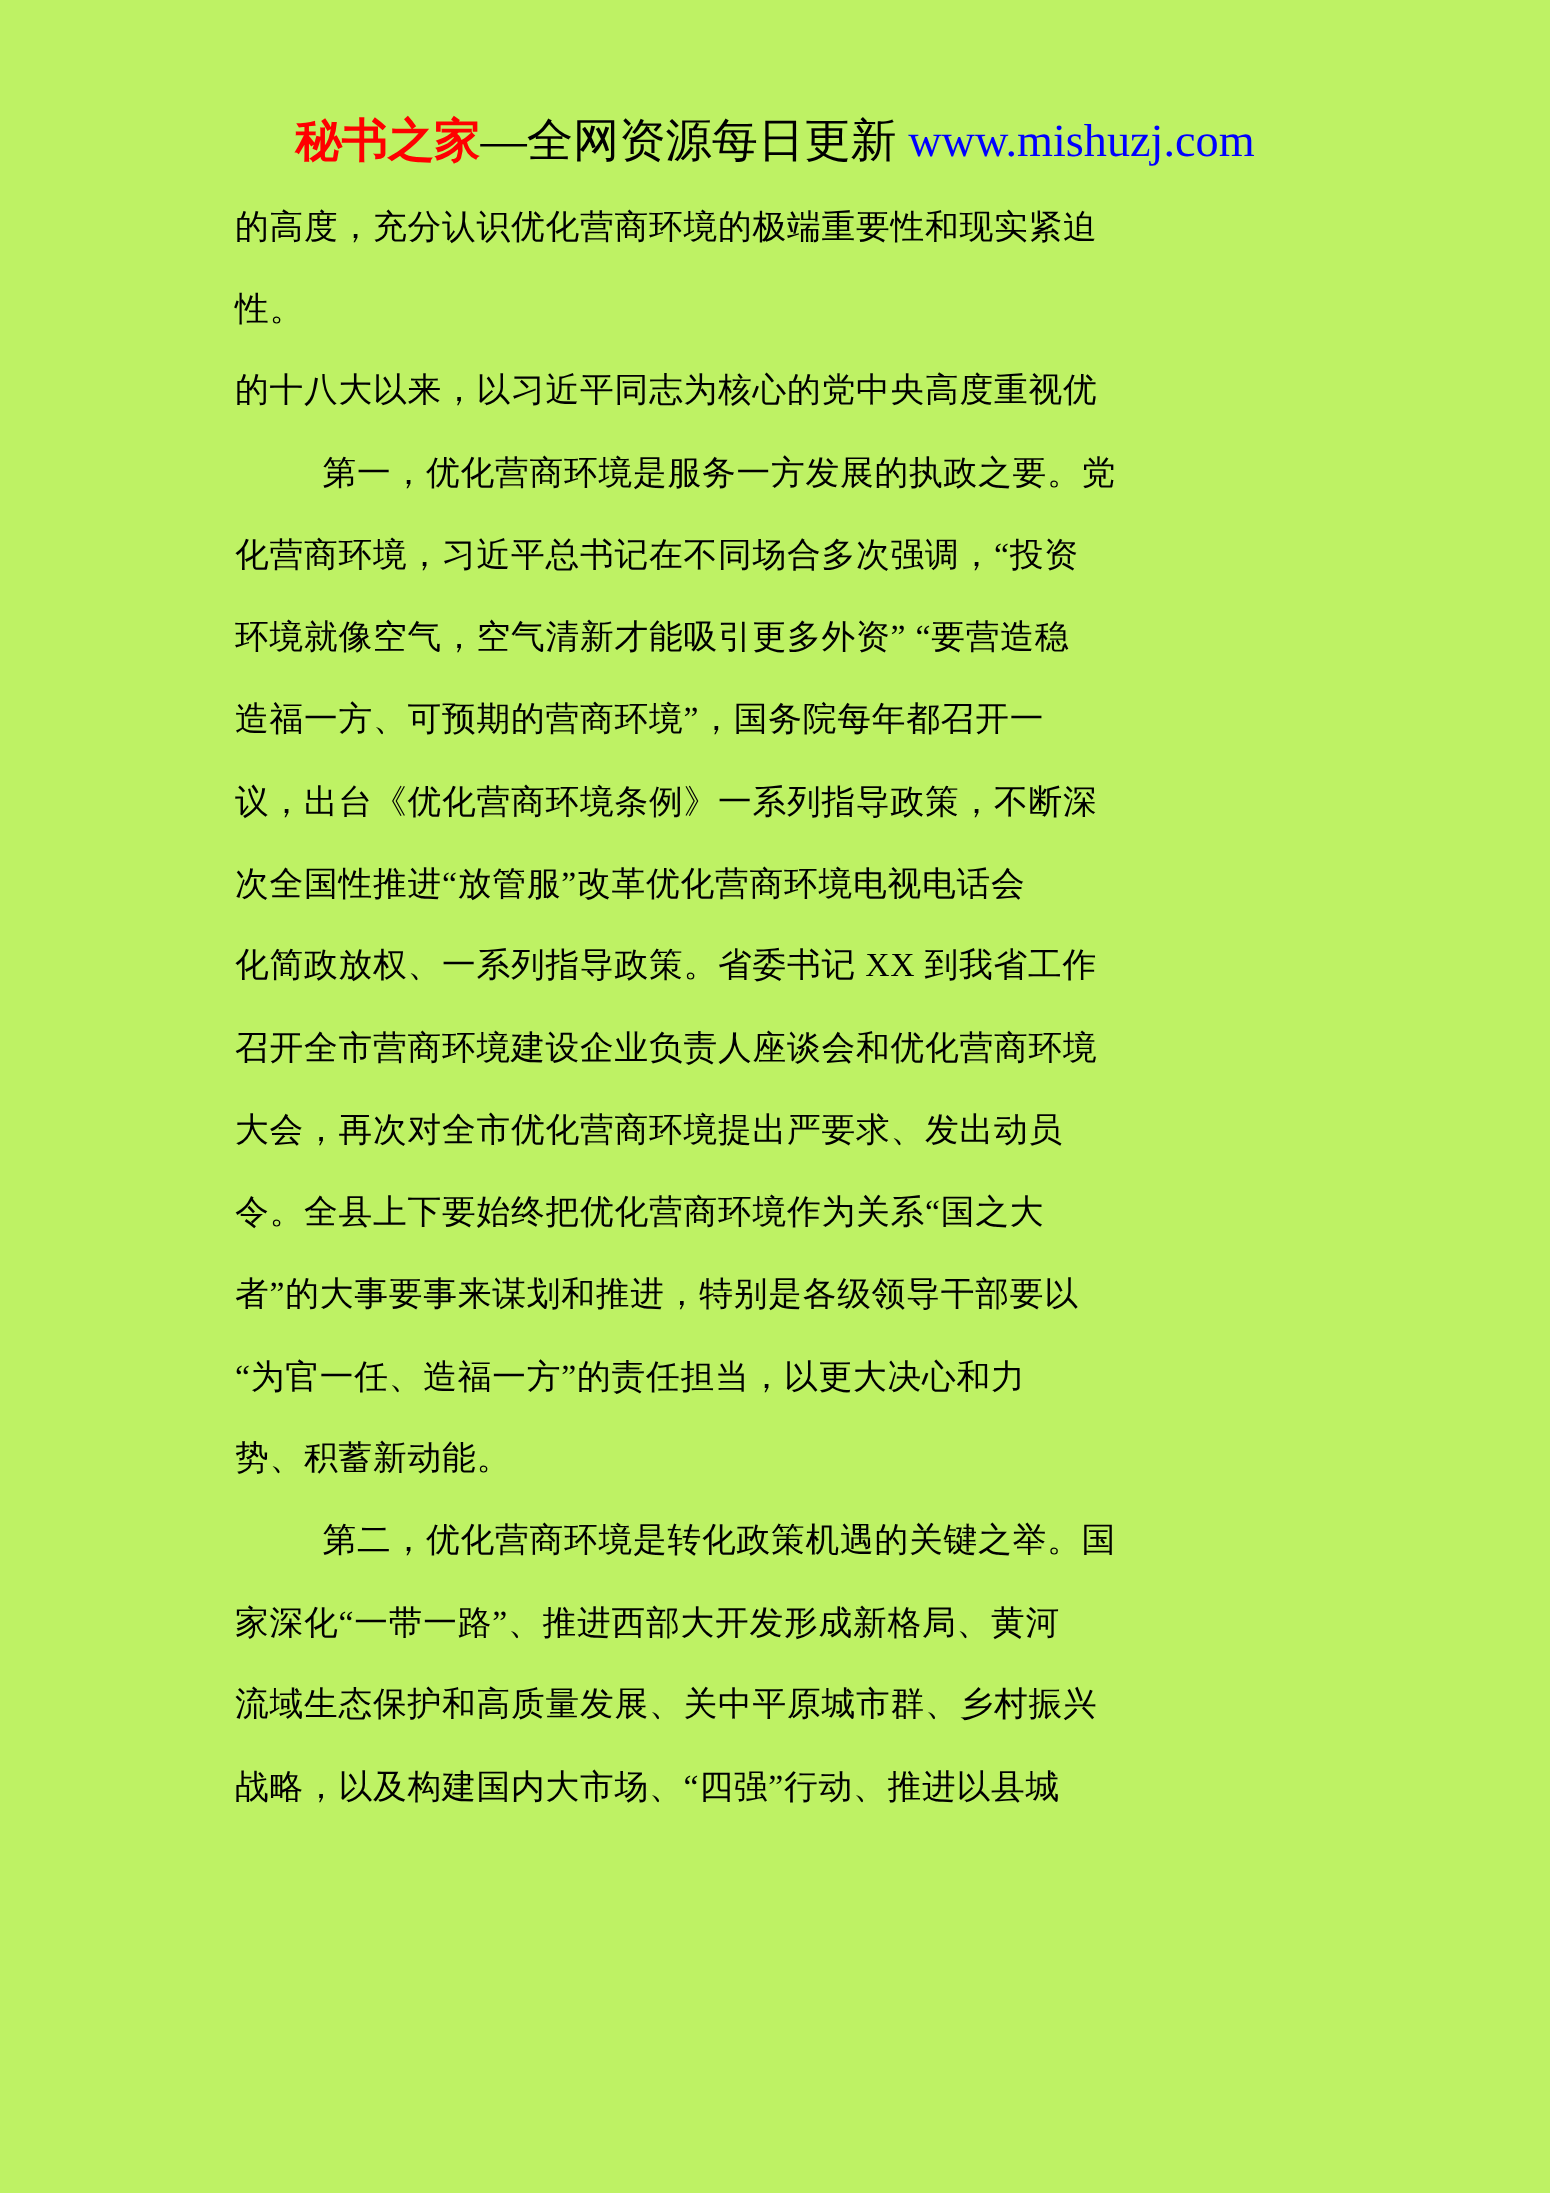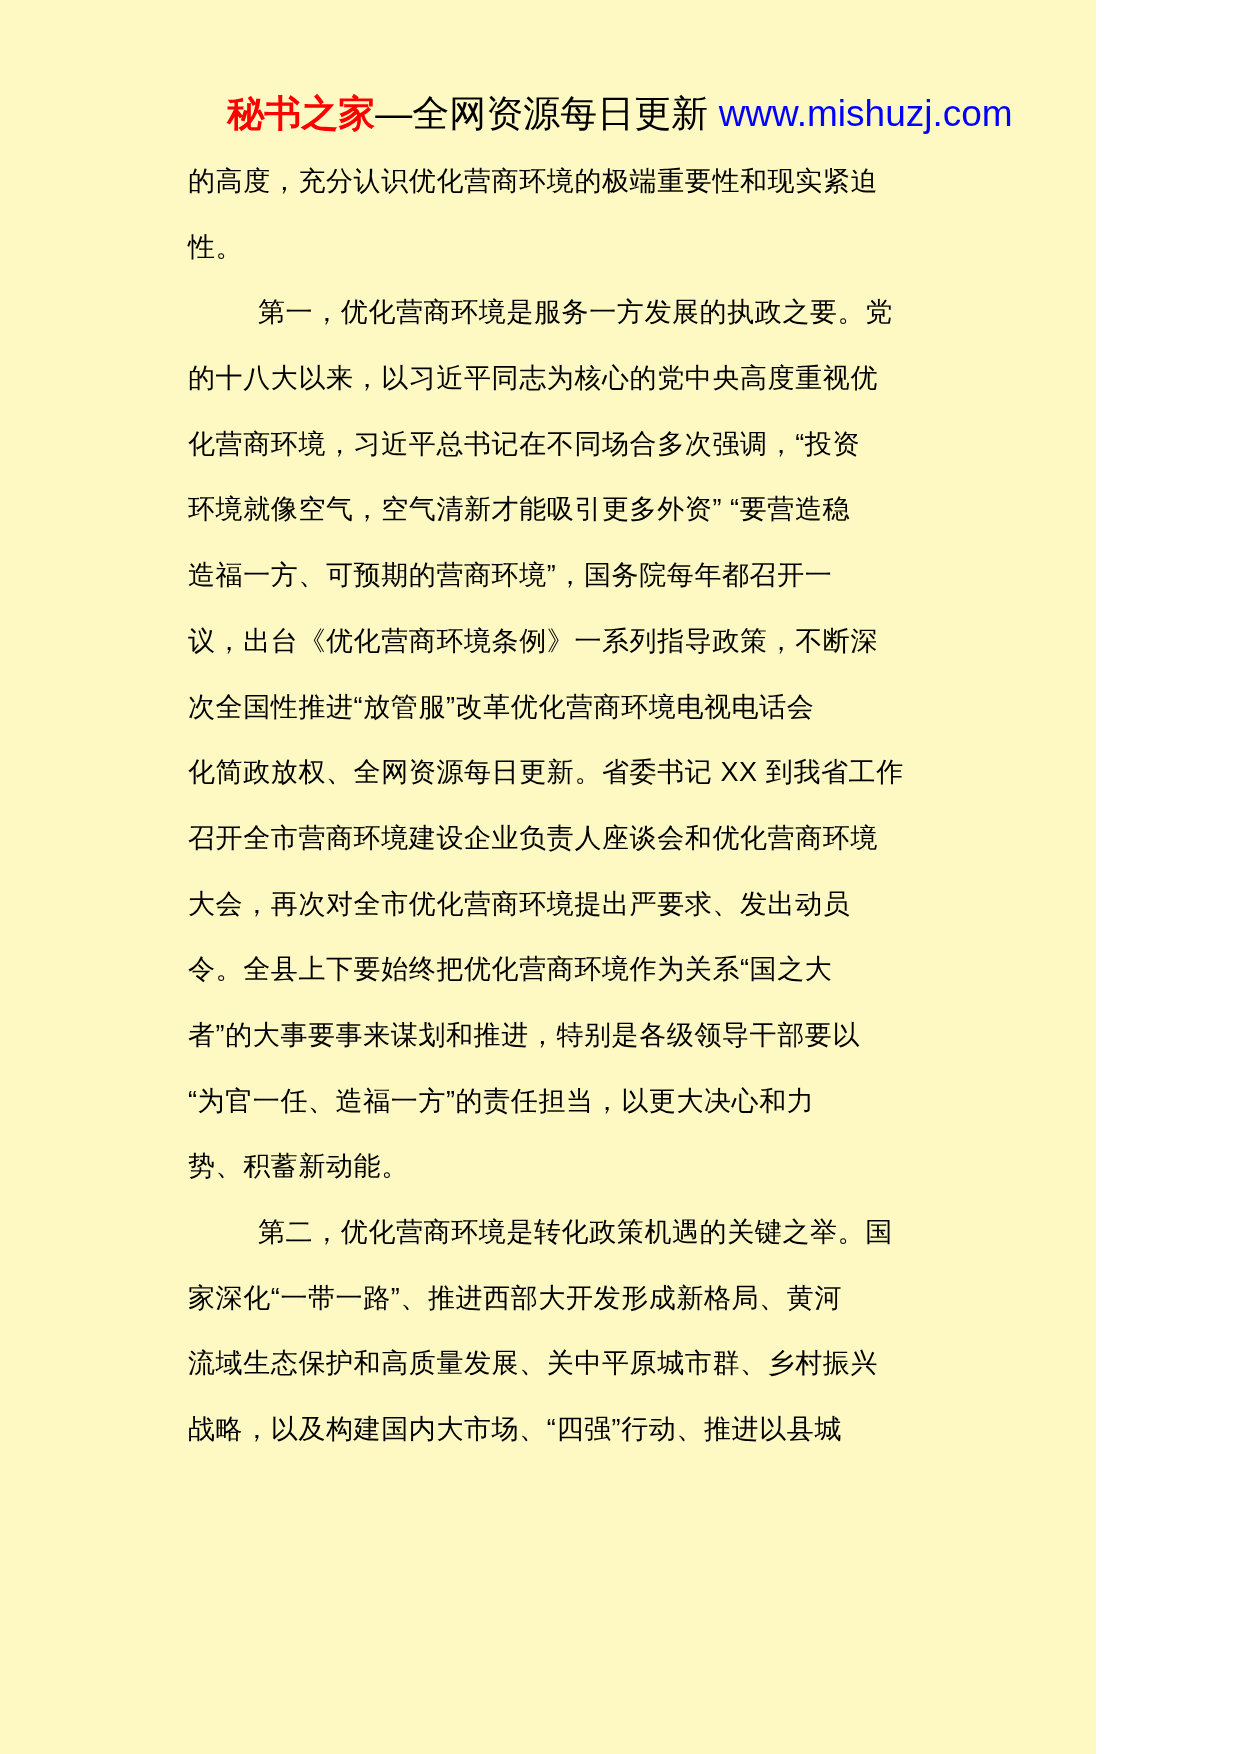--- a/index.html
+++ b/index.html
@@ -2,25 +2,25 @@
 <html><head>
 <meta charset="utf-8">
 <style>
   html, body {
     margin: 0;
     padding: 0;
     background: #ffffff;
   }
   .page {
     position: relative;
-    width: 1096px;
+    width: 1240px;
     height: 1754px;
-    background: #fef9c3;
+    background: #bef264;
     overflow: hidden;
-    font-family: Liberation Sans, sans-serif;
+    font-family: Liberation Serif, serif;
     color: #000000;
   }
   .doc-header {
     position: absolute;
     top: 88px;
     left: 0;
     width: 1240px;
     text-align: center;
     font-size: 37px;
     line-height: 52px;
@@ -59,28 +59,28 @@
 
 <div class="page">
 
   <div class="doc-header">
     <span class="brand" style="color: rgb(255, 0, 0);">秘书之家</span><span class="tagline" style="color: rgb(0, 0, 0);">—全网资源每日更新 </span><a class="url" style="color: rgb(0, 0, 255);">www.mishuzj.com</a>
   </div>
 
   <div class="doc-body" style="color: rgb(0, 0, 0);">
       <div class="line">的高度，充分认识优化营商环境的极端重要性和现实紧迫</div>
       <div class="line">性。</div>
+      <div class="line">的十八大以来，以习近平同志为核心的党中央高度重视优</div>
       <div class="line indent">第一，优化营商环境是服务一方发展的执政之要。党</div>
-      <div class="line">的十八大以来，以习近平同志为核心的党中央高度重视优</div>
       <div class="line">化营商环境，习近平总书记在不同场合多次强调，“投资</div>
       <div class="line">环境就像空气，空气清新才能吸引更多外资” “要营造稳</div>
       <div class="line">造福一方、可预期的营商环境”，国务院每年都召开一</div>
       <div class="line">议，出台《优化营商环境条例》一系列指导政策，不断深</div>
       <div class="line">次全国性推进“放管服”改革优化营商环境电视电话会</div>
-      <div class="line">化简政放权、全网资源每日更新。省委书记 XX 到我省工作</div>
+      <div class="line">化简政放权、一系列指导政策。省委书记 XX 到我省工作</div>
       <div class="line">召开全市营商环境建设企业负责人座谈会和优化营商环境</div>
       <div class="line">大会，再次对全市优化营商环境提出严要求、发出动员</div>
       <div class="line">令。全县上下要始终把优化营商环境作为关系“国之大</div>
       <div class="line">者”的大事要事来谋划和推进，特别是各级领导干部要以</div>
       <div class="line">“为官一任、造福一方”的责任担当，以更大决心和力</div>
       <div class="line">势、积蓄新动能。</div>
       <div class="line indent">第二，优化营商环境是转化政策机遇的关键之举。国</div>
       <div class="line">家深化“一带一路”、推进西部大开发形成新格局、黄河</div>
       <div class="line">流域生态保护和高质量发展、关中平原城市群、乡村振兴</div>
       <div class="line">战略，以及构建国内大市场、“四强”行动、推进以县城</div>

